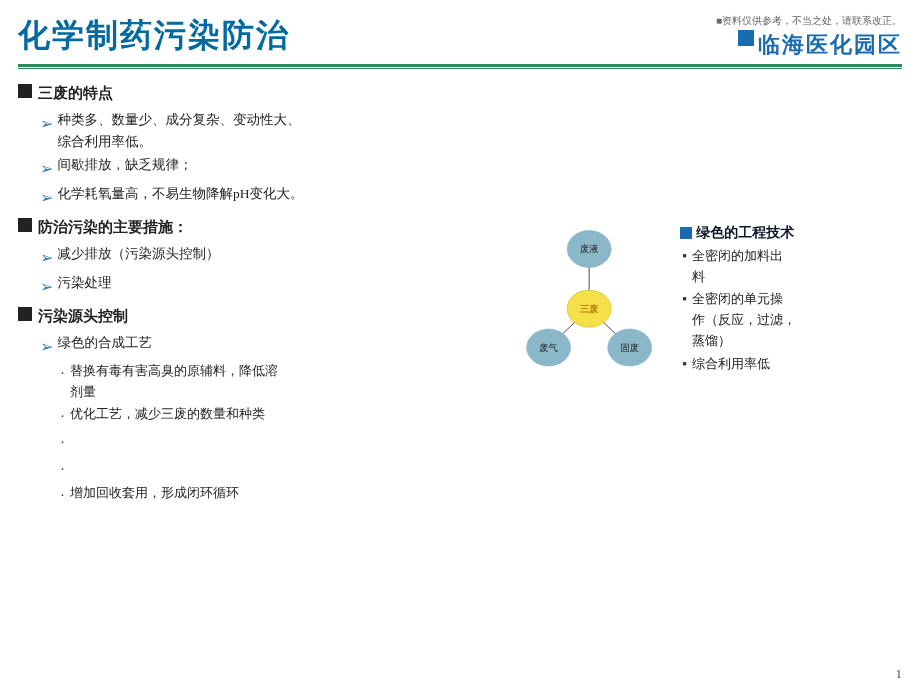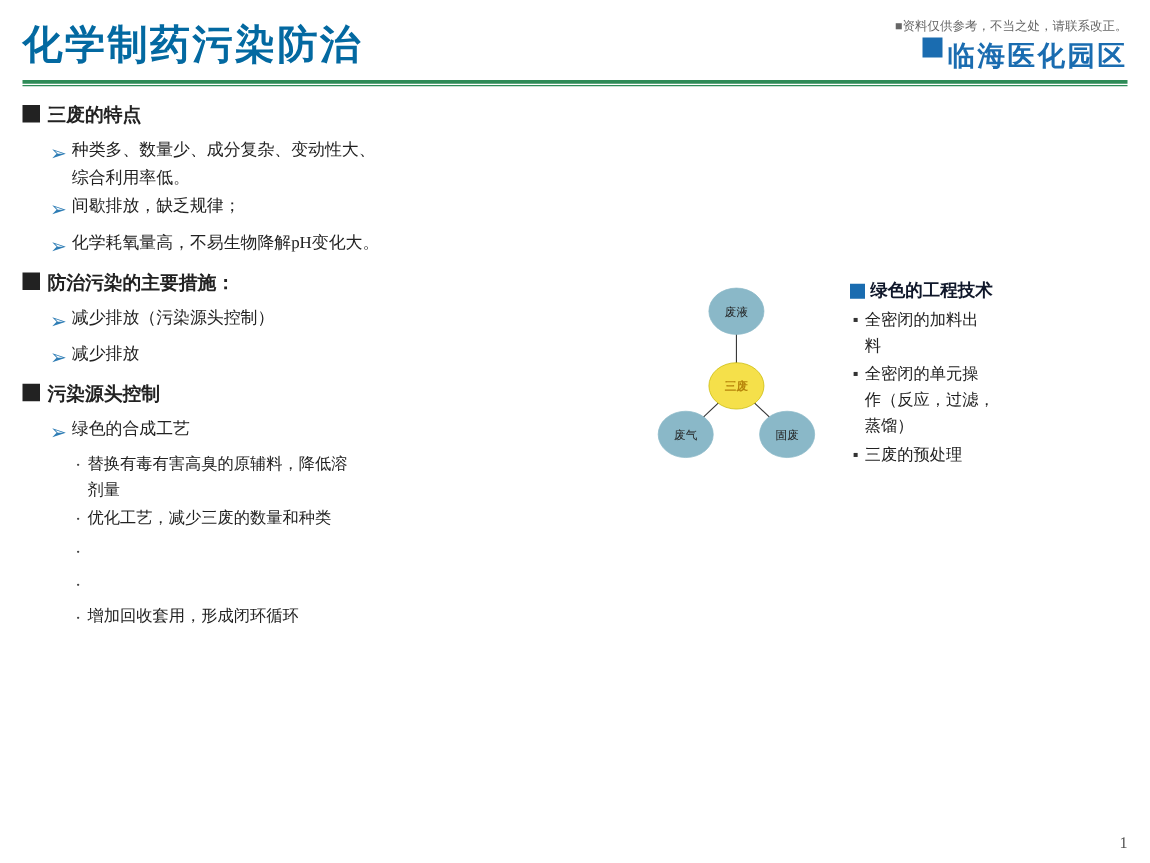--- a/index.html
+++ b/index.html
@@ -255,21 +255,21 @@
       <div class="bullet-square"></div>
       <span class="section-label">防治污染的主要措施：</span>
     </div>
     <div class="sub-items">
       <div class="sub-item">
         <span class="arrow-bullet">➢</span>
         <span class="sub-text">减少排放（污染源头控制）</span>
       </div>
       <div class="sub-item">
         <span class="arrow-bullet">➢</span>
-        <span class="sub-text">减少排放</span>
+        <span class="sub-text">污染处理</span>
       </div>
     </div>
 
     <div class="section-item" style="margin-top:4px;">
       <div class="bullet-square"></div>
       <span class="section-label">污染源头控制</span>
     </div>
     <div class="sub-items">
       <div class="sub-item">
         <span class="arrow-bullet">➢</span>
@@ -332,20 +332,20 @@
       <div class="green-sub-item">
         <span class="green-dot">▪</span>
         <span>全密闭的加料出<br>料</span>
       </div>
       <div class="green-sub-item">
         <span class="green-dot">▪</span>
         <span>全密闭的单元操<br>作（反应，过滤，<br>蒸馏）</span>
       </div>
       <div class="green-sub-item">
         <span class="green-dot">▪</span>
-        <span>三废的预处理</span>
+        <span>综合利用率低</span>
       </div>
     </div>
 
   </div>
 </div>
 
 <div class="page-number">1</div>
 
 </body></html>

